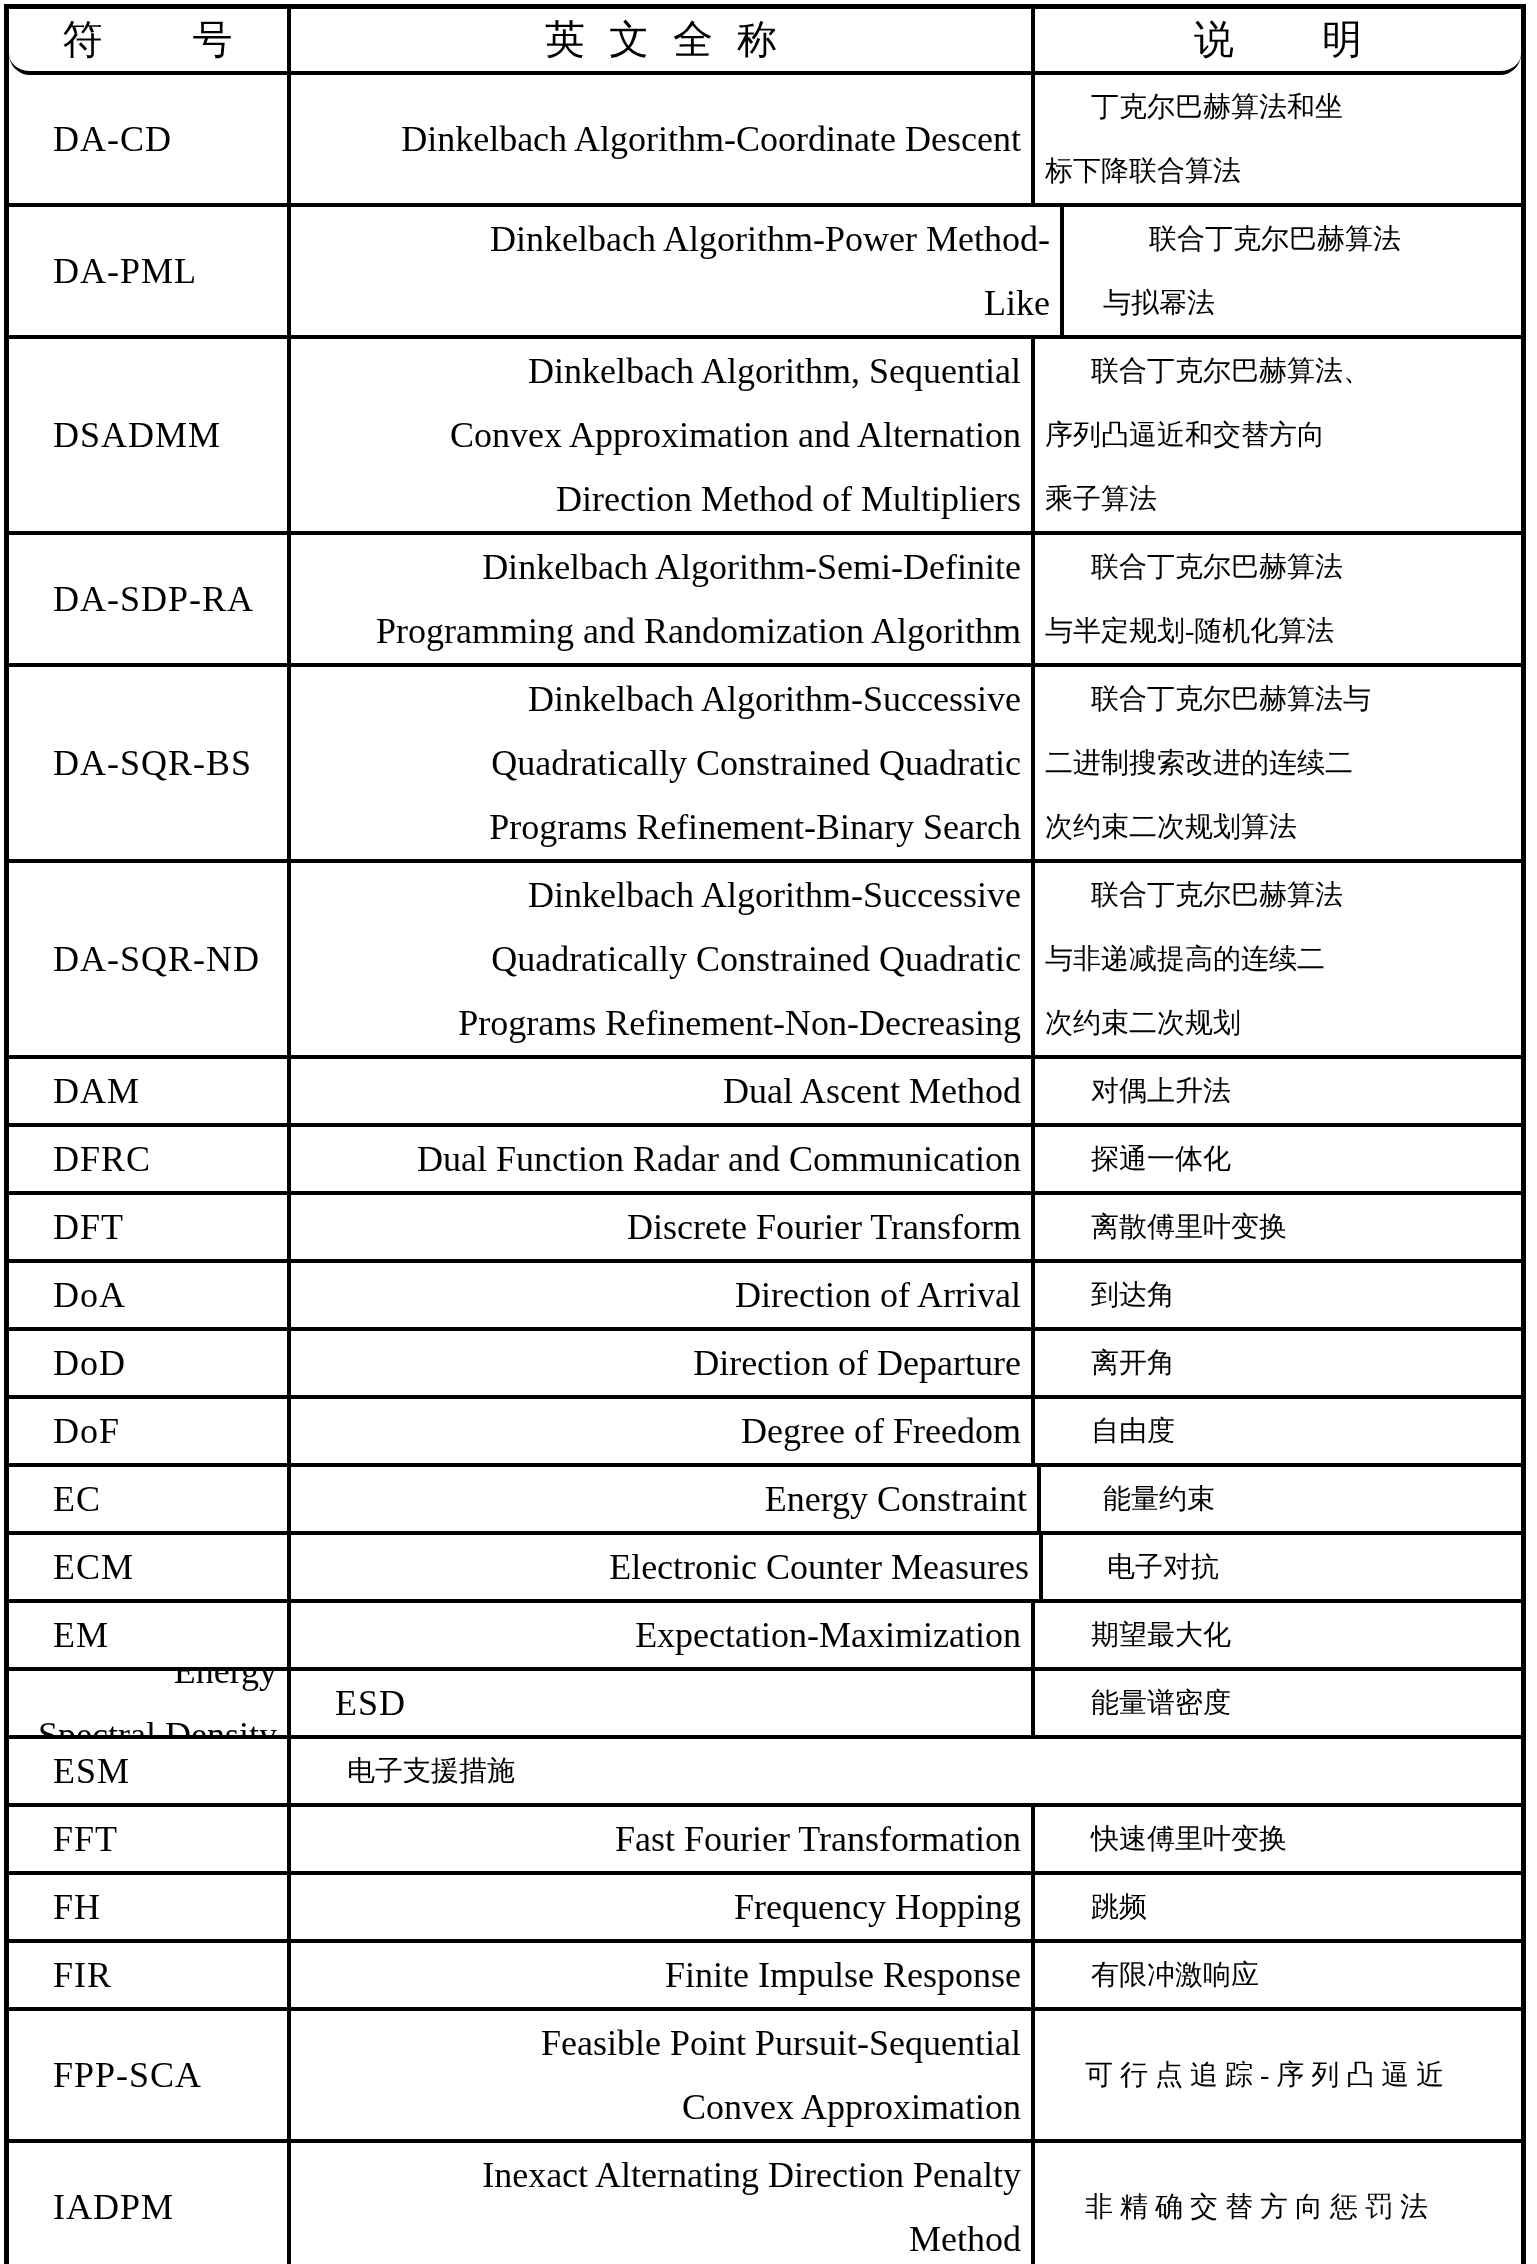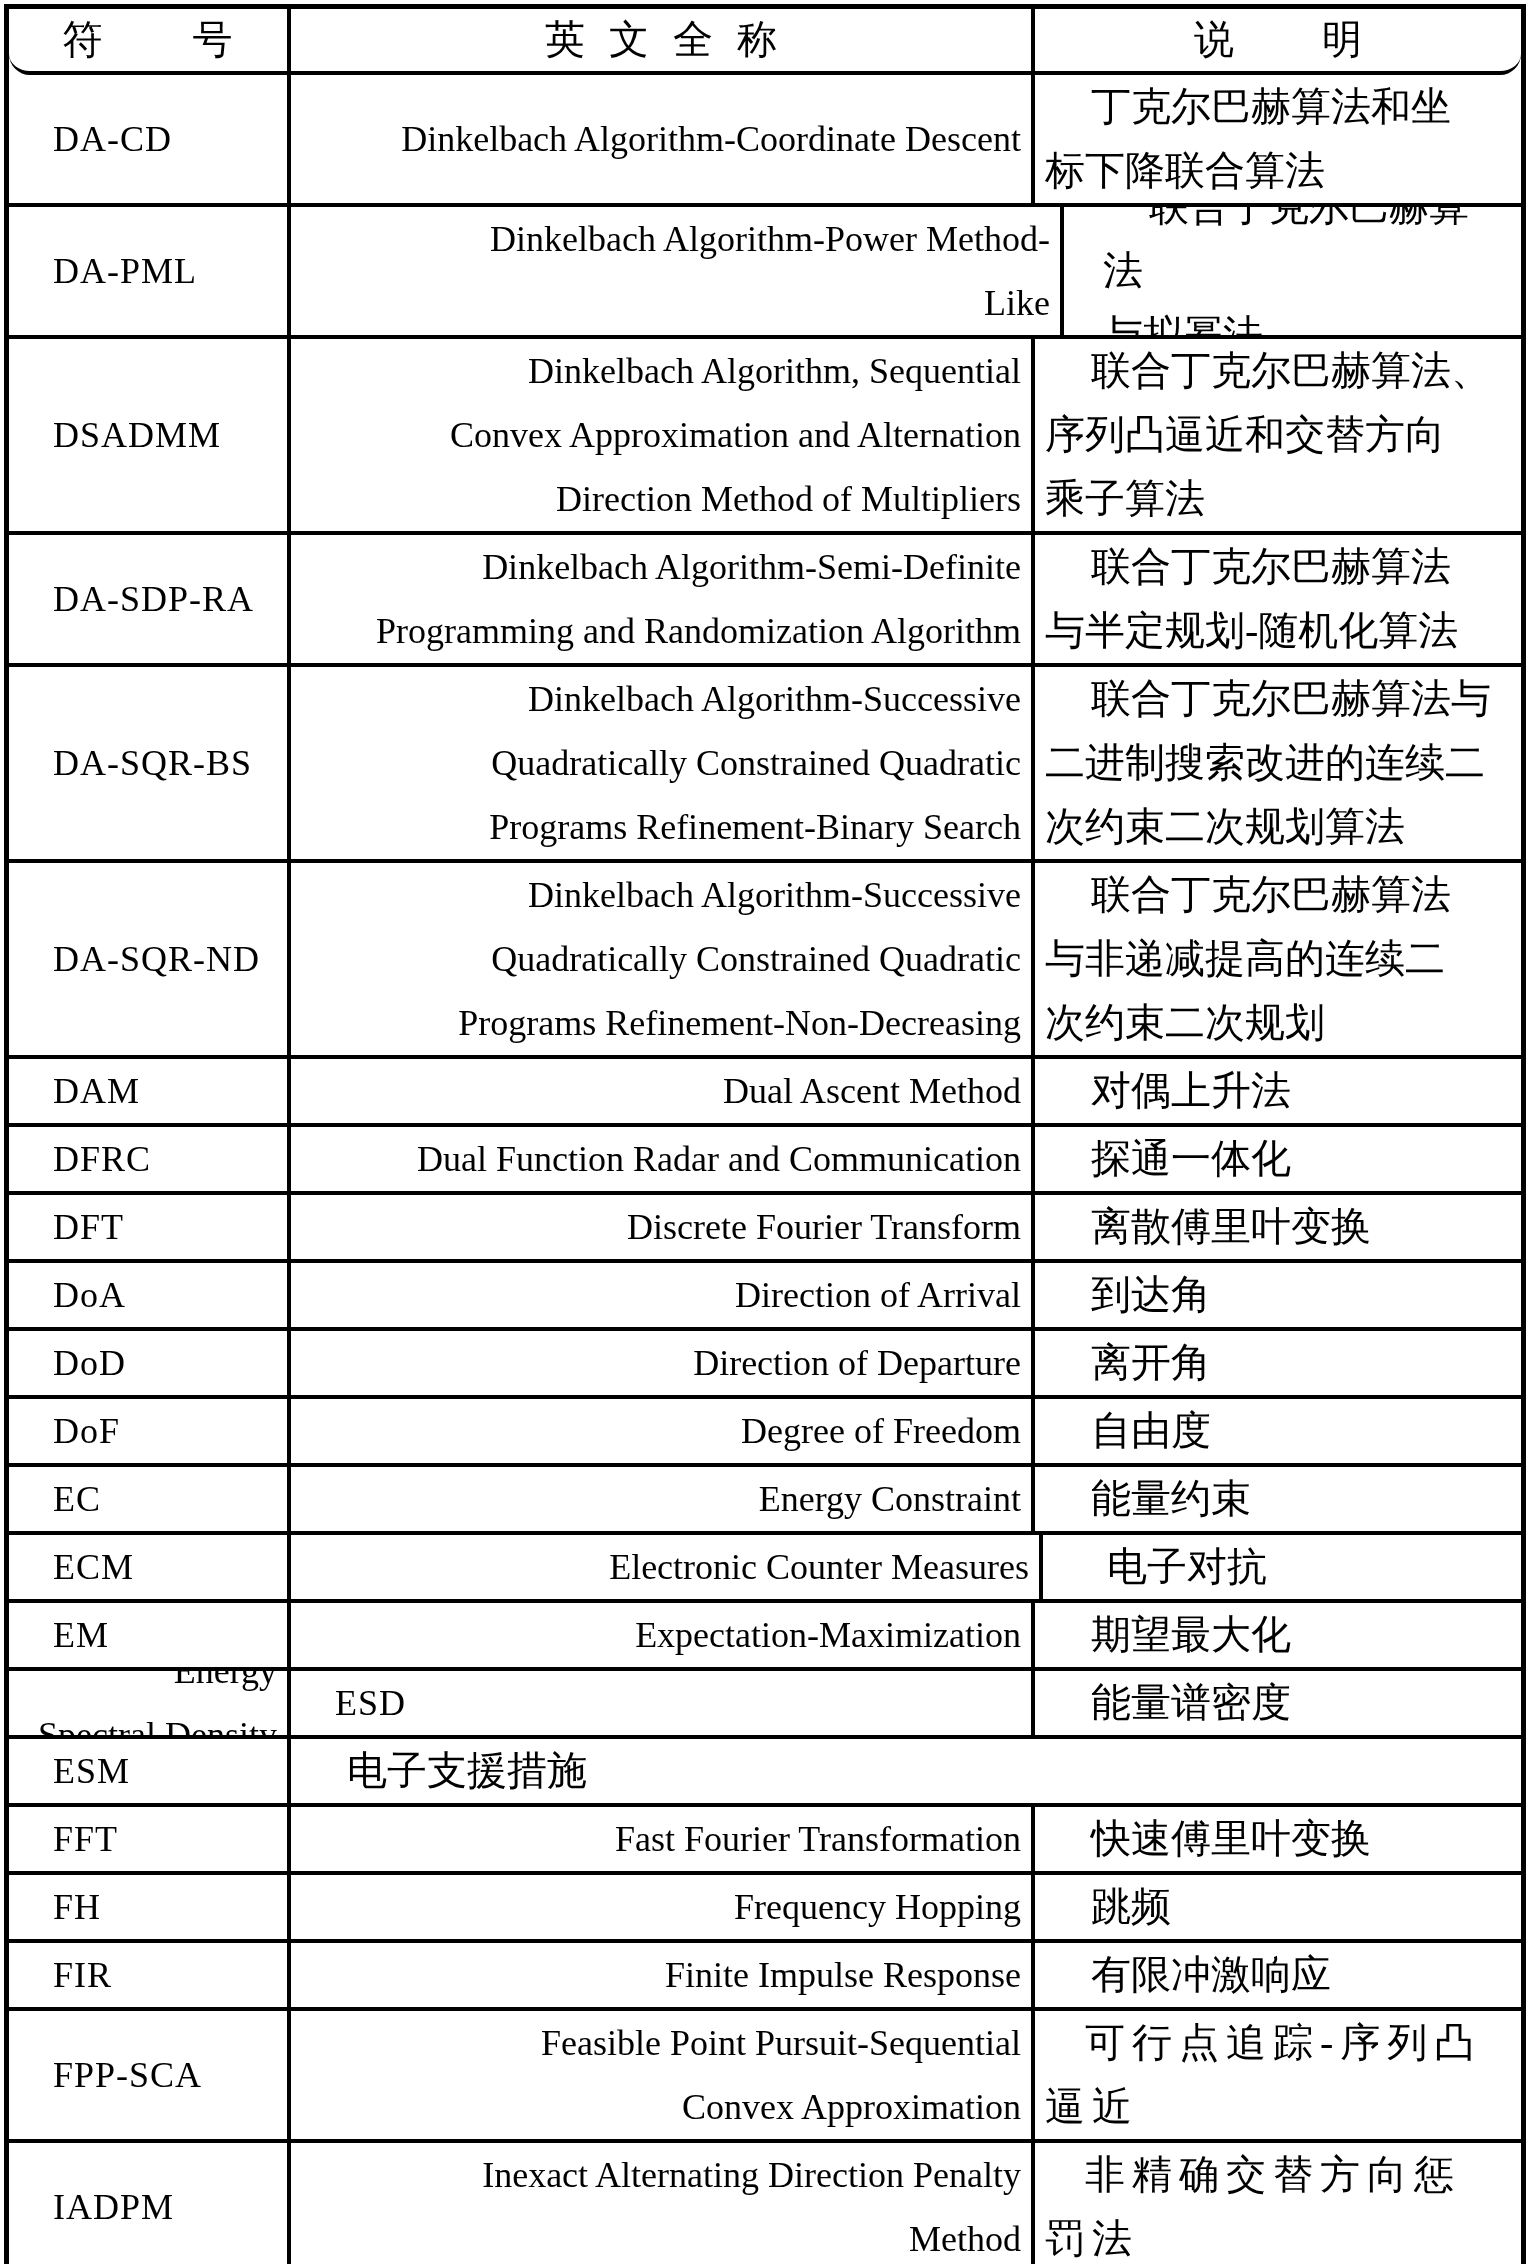--- a/index.html
+++ b/index.html
@@ -45,21 +45,21 @@
   }
   .eng {
     border-right: 4px solid #000;
     padding: 0 10px 0 6px;
     font-size: 36px;
     text-indent: 35px;
     text-align: right;
   }
   .chn {
     padding: 0 22px 0 10px;
-    font-size: 40px;
+    font-size: 28px;
     text-indent: 46px;
   }
   .chn.spread {
     text-indent: 40px;
     letter-spacing: 7px;
   }
   .header-row { height: 62px; border-radius: 21px; }
   .hdr {
     font-size: 40px;
     text-align: center;
@@ -151,21 +151,21 @@
         <div class="row" style="height: 64px;">
     <div class="cell sym">DoD</div>
     <div class="cell eng">Direction of Departure</div>
     <div class="cell chn">离开角</div>
   </div>
         <div class="row" style="height: 64px;">
     <div class="cell sym">DoF</div>
     <div class="cell eng">Degree of Freedom</div>
     <div class="cell chn">自由度</div>
   </div>
-        <div class="row" style="height: 64px;">
+        <div class="row" style="height: 64px; gap: 6px;">
     <div class="cell sym">EC</div>
     <div class="cell eng">Energy Constraint</div>
     <div class="cell chn">能量约束</div>
   </div>
         <div class="row" style="height: 64px; gap: 8px;">
     <div class="cell sym">ECM</div>
     <div class="cell eng">Electronic Counter Measures</div>
     <div class="cell chn">电子对抗</div>
   </div>
         <div class="row" style="height: 64px;">

